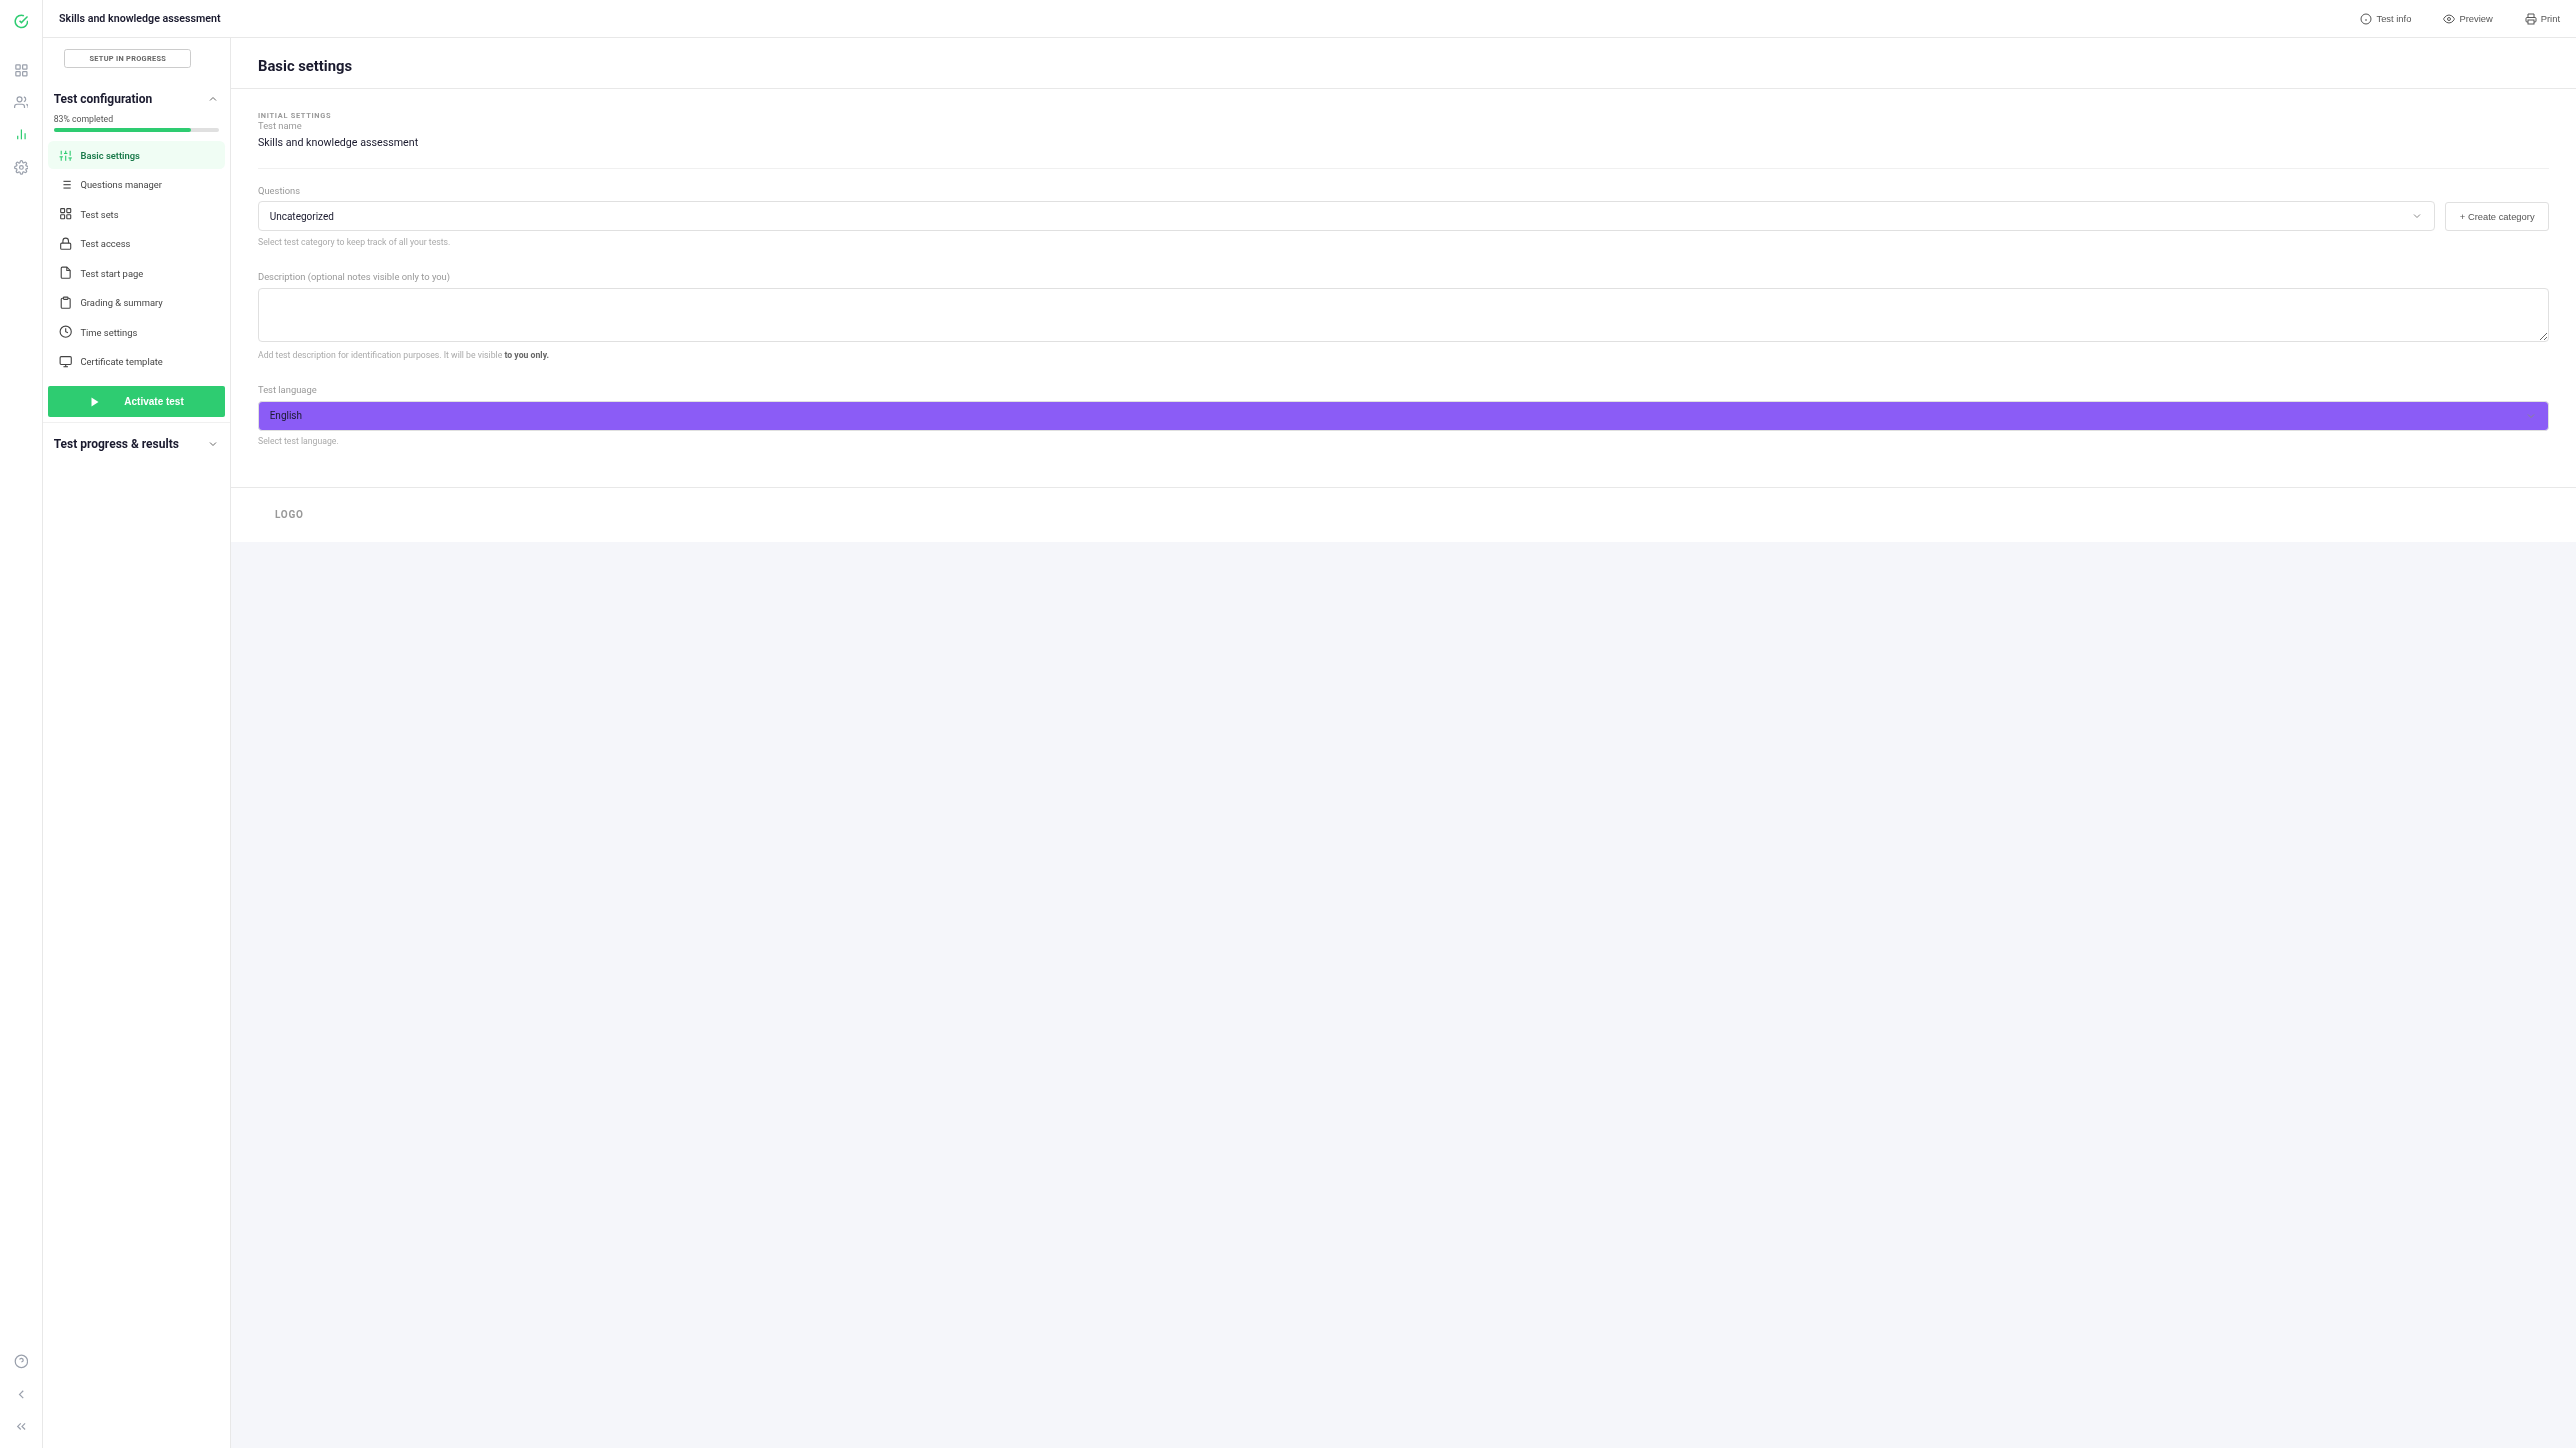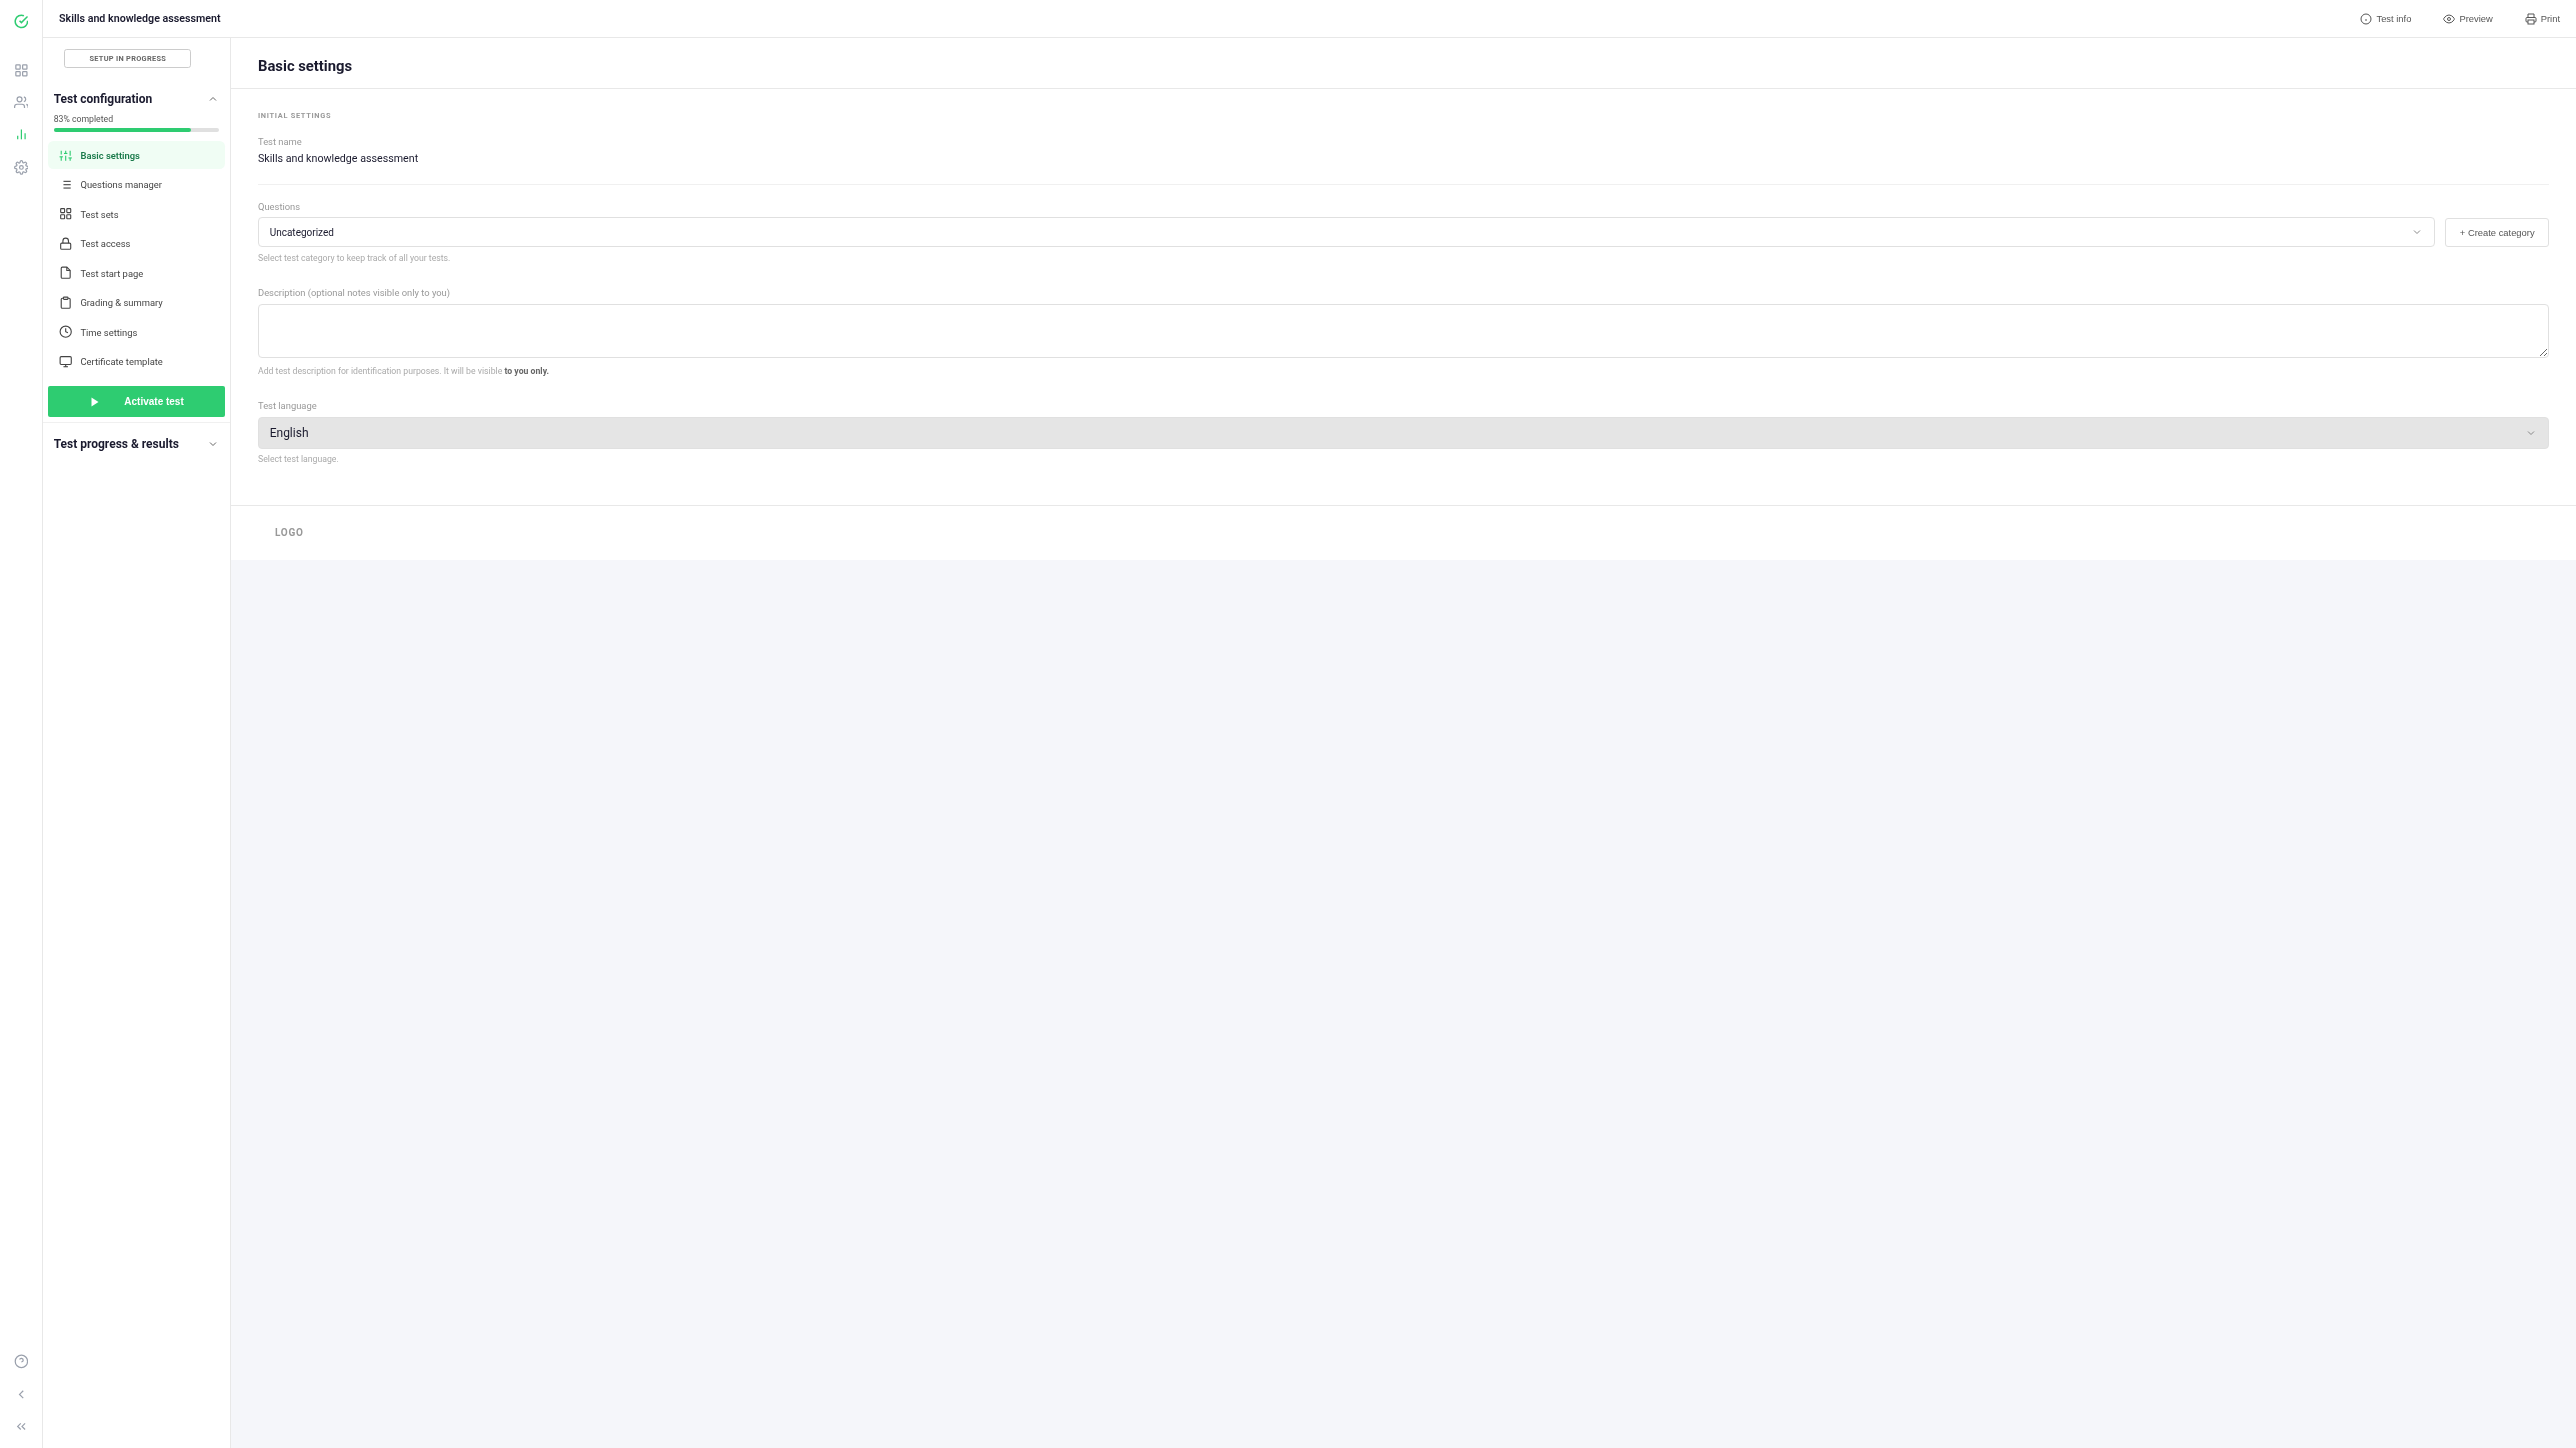--- a/index.html
+++ b/index.html
@@ -134,21 +134,20 @@
 
     .content-card {
       background: #fff;
       margin: 0;
       padding: 21.5px 27px;
       border-bottom: 0.7px solid #e8e8e8;
     }
 
     .sub-section-label {
       font-size: 7.4px; font-weight: 700; color: #999; letter-spacing: 0.7px; text-transform: uppercase;
-      margin-bottom: 16px;
     }
 
     .field-group { margin-bottom: 19px; }
     .field-label { font-size: 9.4px; color: #999; margin-bottom: 5.4px; }
     .field-value { font-size: 10.7px; color: #1a1a2e; font-weight: 400; }
 
     .category-row { display: flex; align-items: center; gap: 10.7px; margin-bottom: 5.4px; }
     .category-select {
       flex: 1;
       border: 1px solid #e0e0e0;
@@ -187,25 +186,25 @@
       resize: vertical;
       min-height: 54px;
       font-family: inherit;
       outline: none;
     }
 
     .language-select {
       border: 1px solid #e0e0e0;
       border-radius: 4px;
       padding: 8px 10.7px;
-      font-size: 12px;
+      font-size: 10px;
       color: #1a1a2e;
       display: flex; align-items: center; justify-content: space-between;
       cursor: pointer;
-      background: #e5e5e5;
+      background: #8b5cf6;
       margin-bottom: 5.4px;
     }
     .language-select svg { width: 12px; height: 12px; color: #888; }
 
     .logo-section { padding: 21.5px 27px; background: #fff; }
     .logo-label { font-size: 10px; font-weight: 700; color: #999; letter-spacing: 0.7px; text-transform: uppercase; margin-left: 17px; }
 
     
     .divider { height: 0.7px; background: #f0f0f0; margin: 0; }
 

